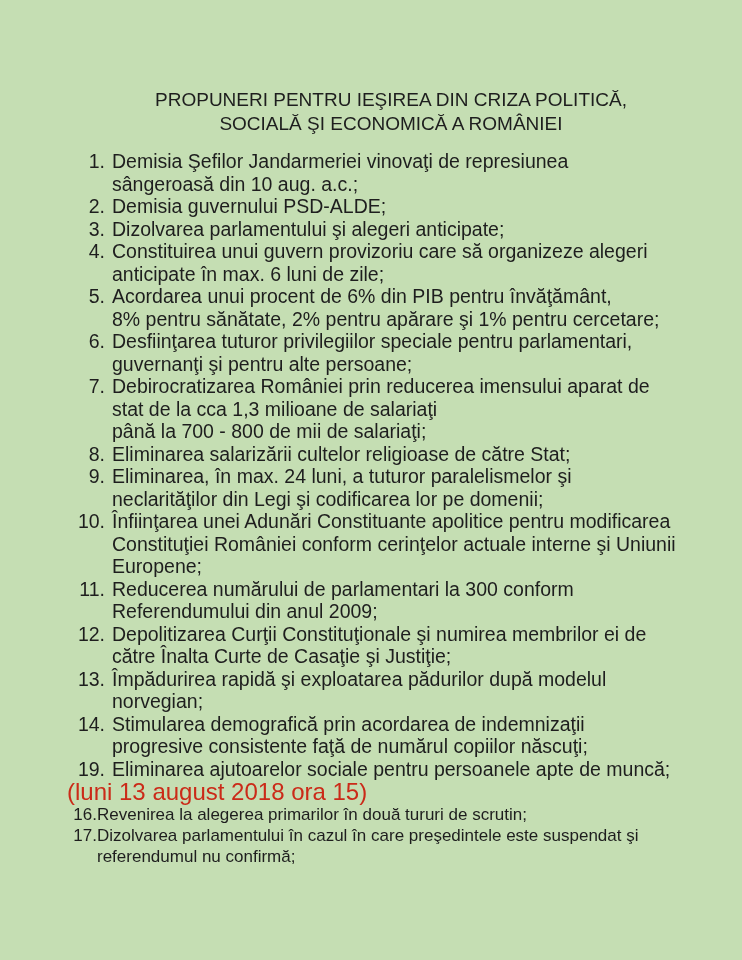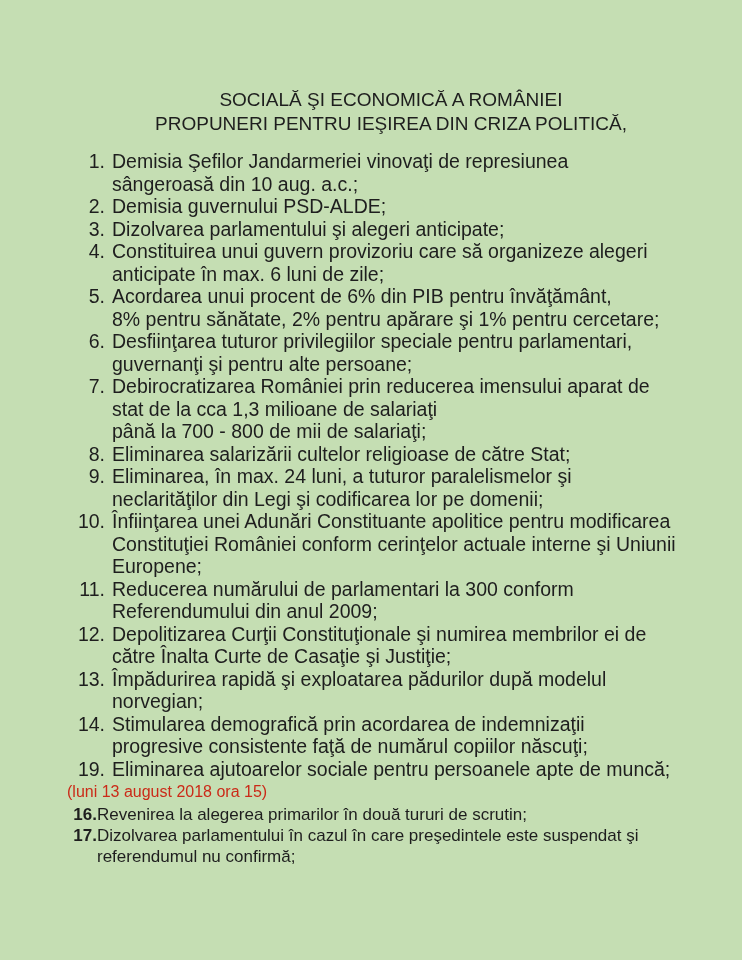--- a/index.html
+++ b/index.html
@@ -45,40 +45,40 @@
     white-space: pre-line;
   }
   .main-list .row {
     font-size: 19.5px;
     line-height: 22.5px;
   }
   .main-list .num { width: 45px; }
   .main-list .txt { margin-left: 7px; }
   .note {
     color: var(--red);
-    font-size: 16px;
+    font-size: 24px;
     line-height: 21px;
     padding-left: 7px;
     margin: 1px 0 2px 0;
   }
   .addendum .row {
     font-size: 17px;
     line-height: 21.2px;
   }
-  .addendum .num { width: 37px; font-weight: bold; }
+  .addendum .num { width: 37px; }
   .addendum .txt { }
 </style>
 </head>
 <body>
 
 <div class="page">
 
   <header class="title">
+    <div>PROPUNERI PENTRU IEŞIREA DIN CRIZA POLITICĂ,</div>
     <div>SOCIALĂ ŞI ECONOMICĂ A ROMÂNIEI</div>
-    <div>PROPUNERI PENTRU IEŞIREA DIN CRIZA POLITICĂ,</div>
   </header>
 
   <ol class="list main-list" id="main-list">
       <li class="row">
     <span class="num">1.</span>
     <span class="txt">Demisia Şefilor Jandarmeriei vinovaţi de represiunea
 sângeroasă din 10 aug. a.c.;</span>
   </li>
       <li class="row">
     <span class="num">2.</span>

